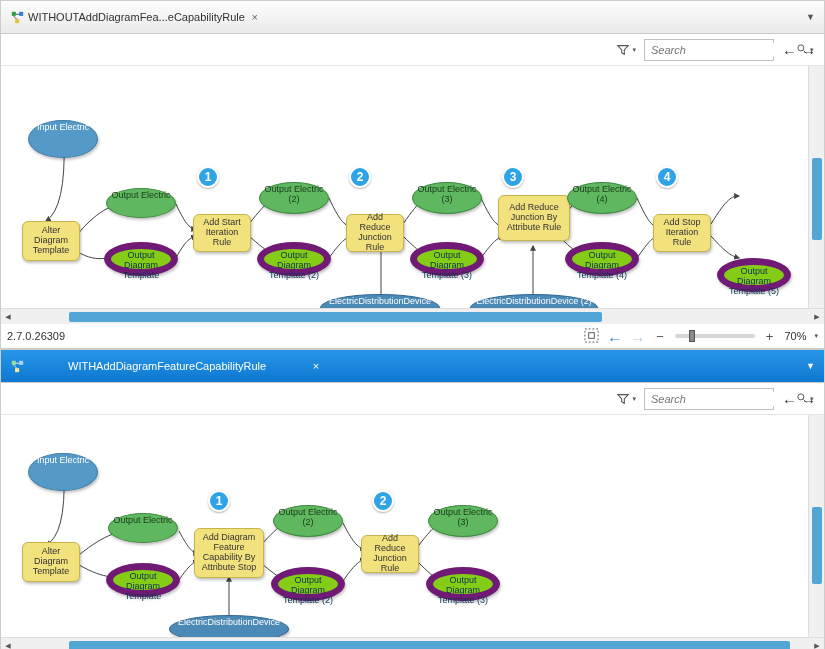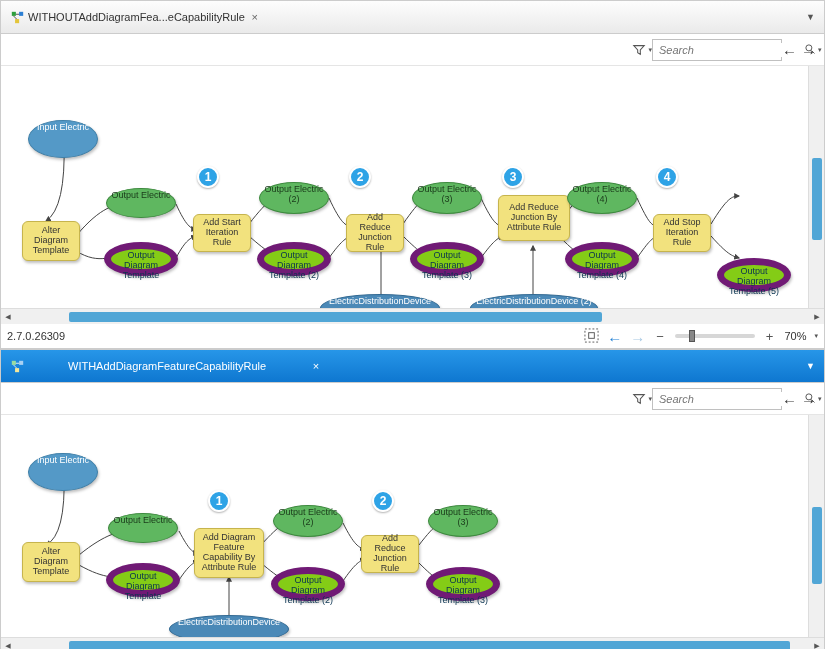--- a/index.html
+++ b/index.html
@@ -60,21 +60,21 @@
     width: 13px; height: 13px;
     display: inline-block;
   }
   .toolbar {
     height: 32px;
     background: #fff;
     border-bottom: 1px solid #e5e5e5;
     display: flex;
     align-items: center;
     justify-content: flex-end;
-    gap: 0;
+    gap: 8px;
     padding: 0 8px;
   }
   .filter-btn, .dd-btn {
     display: inline-flex;
     align-items: center;
     gap: 2px;
     color: #555;
     cursor: pointer;
   }
   .search-box {
@@ -469,21 +469,21 @@
     <div class="node-ellipse green" style="left:107px; top:98px; width:70px; height:30px">
         <span>Output Electric</span>
       </div>
     <div class="node-ellipse sky" style="left:105px; top:148px; width:74px; height:34px">
         <span>Output Diagram Template</span>
       </div>
     <div class="badge" style="left:207px; top:75px">
         <span>1</span>
       </div>
     <div class="node-rect" style="left:193px; top:113px; width:70px; height:50px">
-        <span>Add Diagram Feature Capability By Attribute Rule</span>
+        <span>Add Diagram Feature Capability By Attribute Stop</span>
       </div>
     <div class="node-ellipse green" style="left:272px; top:90px; width:70px; height:32px">
         <span>Output Electric (2)</span>
       </div>
     <div class="node-ellipse sky" style="left:270px; top:152px; width:74px; height:34px">
         <span>Output Diagram Template (2)</span>
       </div>
     <div class="node-ellipse steel" style="left:168px; top:200px; width:120px; height:28px">
         <span>ElectricDistributionDevice</span>
       </div>

